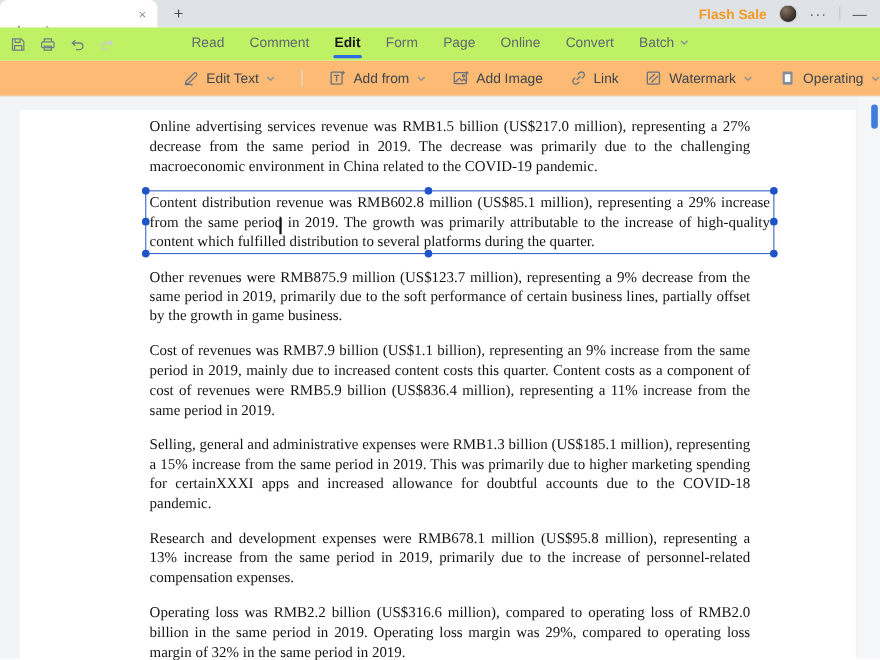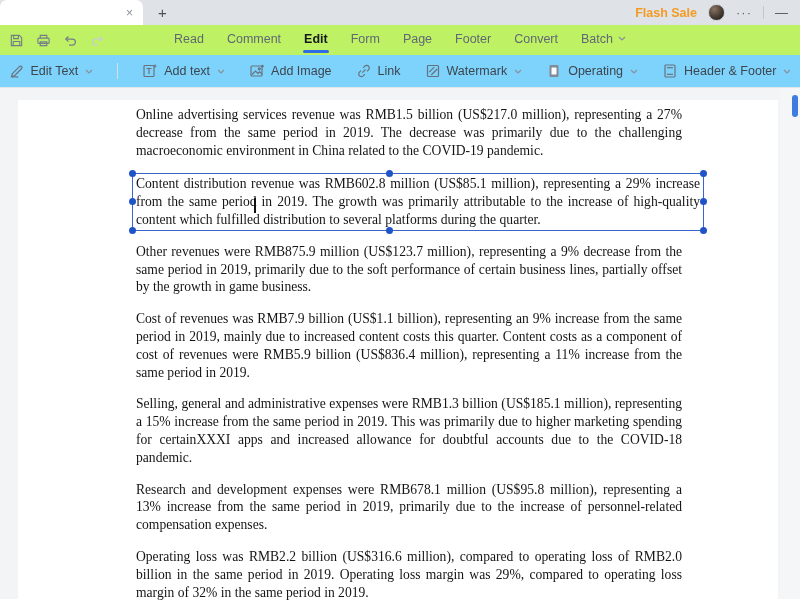--- a/index.html
+++ b/index.html
@@ -37,22 +37,22 @@
   .menus { margin:0 auto; display:flex; align-items:center; gap:17px; font-size:12.5px; color:#5f6873; }
   .menu-item { position:relative; padding:5px 3px 8px; cursor:default; white-space:nowrap; display:flex; align-items:center; gap:4px; }
   .menu-item.active { color:#17191c; font-weight:700; }
   .menu-item.active::after {
     content:""; position:absolute; left:50%; transform:translateX(-50%);
     bottom:1px; width:26px; height:3px; background:#2e6be5; border-radius:2px;
   }
 
   
   .toolbar {
-    height:33px; background:#7dd3fc; border-bottom:1px solid #e3e6ea;
-    display:flex; align-items:center; justify-content:center; gap:24px;
+    height:33px; background:#fdba74; border-bottom:1px solid #e3e6ea;
+    display:flex; align-items:center; justify-content:flex-end; gap:24px;
     font-size:12.5px; color:#3d454d;
   }
   .tool-btn { display:flex; align-items:center; gap:6px; white-space:nowrap; cursor:default; }
   .tool-btn svg { display:block; }
   .tool-div { width:1px; height:16px; background:#d9dde1; }
   .caret-svg { margin-left:1px; }
 
   
   .docarea { height:511px; position:relative; background:#f2f4f6; }
   .scroll-track { position:absolute; right:0; top:0; bottom:0; width:20px; background:#f5f6f8; }
@@ -125,21 +125,21 @@
           <path d="M10.2 3.8 13 6.5l-2.8 2.7"></path>
         </svg>
     </span>
   </div>
   <div class="menus">
     <span class="menu-item">Read</span>
     <span class="menu-item">Comment</span>
     <span class="menu-item active">Edit</span>
     <span class="menu-item">Form</span>
     <span class="menu-item">Page</span>
-    <span class="menu-item">Footer</span>
+    <span class="menu-item">Online</span>
     <span class="menu-item">Convert</span>
     <span class="menu-item">
       <span>Batch</span>
       <svg class="caret-svg" width="8" height="5" viewBox="0 0 8 5" fill="none" stroke="#8a9097" stroke-width="1.2">
           <path d="M1 1l3 3 3-3"></path>
         </svg>
     </span>
   </div>
 </div>
 
@@ -154,21 +154,21 @@
         <path d="M1 1l3 3 3-3"></path>
       </svg>
   </span>
   <span class="tool-div"></span>
   <span class="tool-btn">
     <svg width="16" height="16" viewBox="0 0 16 16" fill="none" stroke="#68727c" stroke-width="1.2">
         <rect x="2" y="2.5" width="10" height="11" rx="1"></rect>
         <path d="M4.5 5.5h5M7 5.5v5.5"></path>
         <path d="M13 1.5v3M11.5 3h3"></path>
       </svg>
-    <span>Add text</span>
+    <span>Add from</span>
     <svg class="caret-svg" width="8" height="5" viewBox="0 0 8 5" fill="none" stroke="#8a9097" stroke-width="1.2">
         <path d="M1 1l3 3 3-3"></path>
       </svg>
   </span>
   <span class="tool-btn">
     <svg width="16" height="16" viewBox="0 0 16 16" fill="none" stroke="#68727c" stroke-width="1.2">
         <rect x="2" y="3" width="11" height="10" rx="1"></rect>
         <circle cx="10.3" cy="5.8" r="1"></circle>
         <path d="M3 11.5l3.5-3.5 2.5 2.5 1.7-1.7 2.3 2.3"></path>
         <path d="M13.5 1.8v2.8M12.1 3.2h2.8"></path>
@@ -192,31 +192,20 @@
     <svg class="caret-svg" width="8" height="5" viewBox="0 0 8 5" fill="none" stroke="#8a9097" stroke-width="1.2">
         <path d="M1 1l3 3 3-3"></path>
       </svg>
   </span>
   <span class="tool-btn">
     <svg width="16" height="16" viewBox="0 0 16 16">
         <rect x="3.5" y="2" width="9" height="12" rx="1" fill="#828c96"></rect>
         <rect x="5.5" y="4.5" width="5" height="7" rx="0.5" fill="#fbfcfd"></rect>
       </svg>
     <span>Operating</span>
-    <svg class="caret-svg" width="8" height="5" viewBox="0 0 8 5" fill="none" stroke="#8a9097" stroke-width="1.2">
-        <path d="M1 1l3 3 3-3"></path>
-      </svg>
-  </span>
-  <span class="tool-btn">
-    <svg width="16" height="16" viewBox="0 0 16 16" fill="none" stroke="#68727c" stroke-width="1.2">
-        <rect x="3" y="2" width="10" height="12" rx="1"></rect>
-        <path d="M5 4.7h6"></path>
-        <path d="M5 11.3h6"></path>
-      </svg>
-    <span>Header &amp; Footer</span>
     <svg class="caret-svg" width="8" height="5" viewBox="0 0 8 5" fill="none" stroke="#8a9097" stroke-width="1.2">
         <path d="M1 1l3 3 3-3"></path>
       </svg>
   </span>
 </div>
 
 <div class="docarea">
   <div class="page">
     <div class="content">
       <p>Online advertising services revenue was RMB1.5 billion (US$217.0 million), representing a 27% decrease from the same period in 2019. The decrease was primarily due to the challenging macroeconomic environment in China related to the COVID-19 pandemic.</p>

